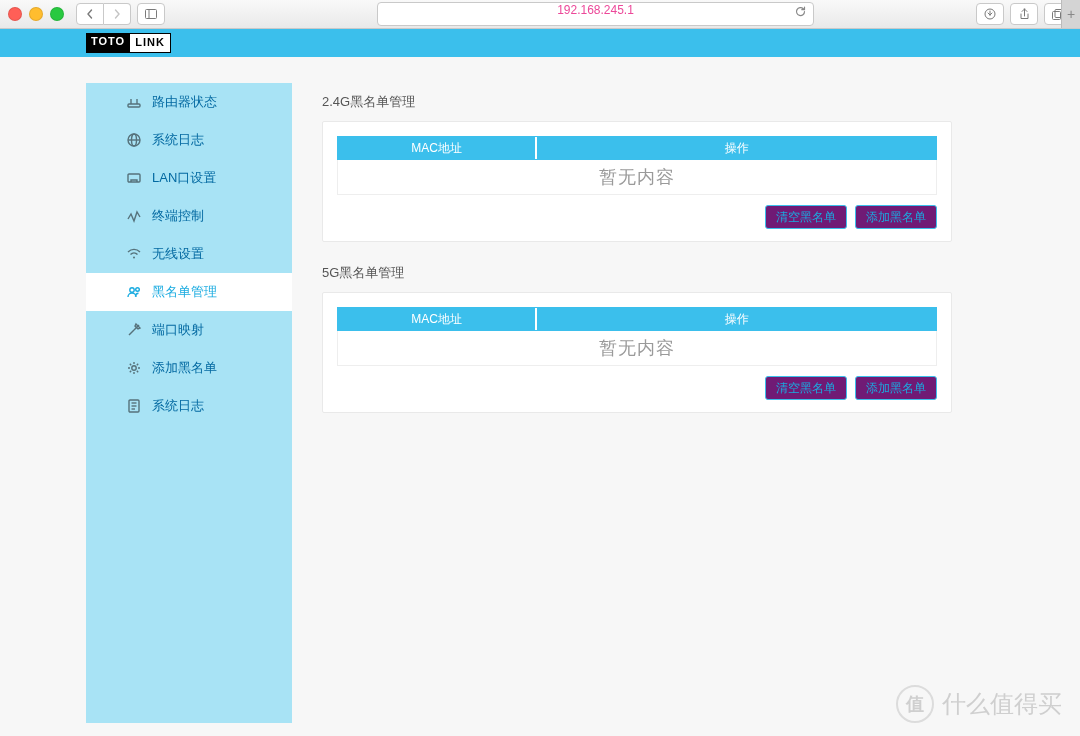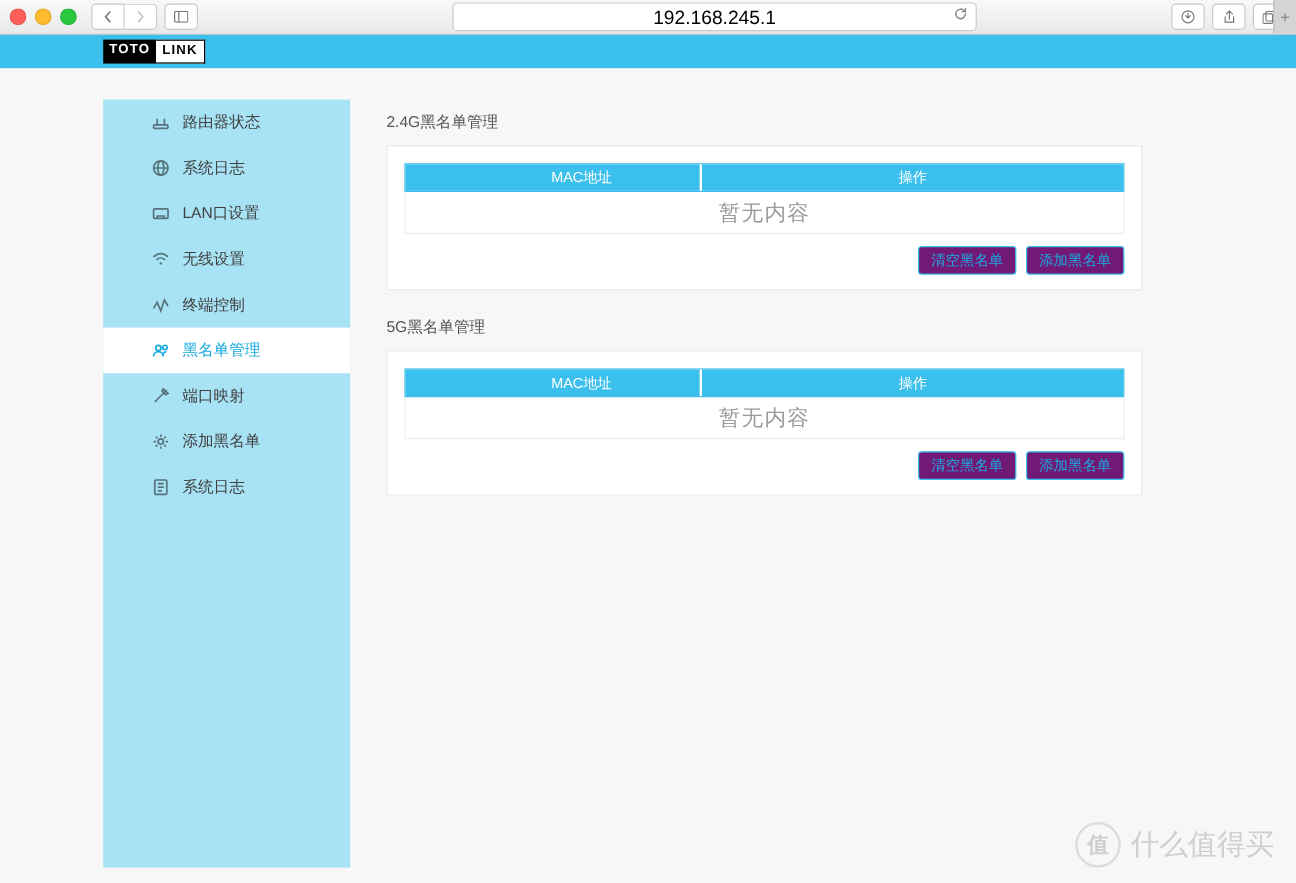--- a/index.html
+++ b/index.html
@@ -46,25 +46,25 @@
   .nav-pair .chrome-btn:first-child{ border-top-right-radius:0;border-bottom-right-radius:0; width:26px;}
   .nav-pair .chrome-btn:last-child{ border-top-left-radius:0;border-bottom-left-radius:0; border-left:none; width:26px;}
   .sq-btn { width:26px; }
   .url-bar {
     flex:1;
     height:22px;
     border:1px solid #c9c9c9;
     border-radius:4px;
     background:#fff;
     display:flex;
-    align-items:flex-end;
+    align-items:flex-start;
     justify-content:center;
     position:relative;
-    color:#000000;
-    font-size:16px;
+    color:#ec4899;
+    font-size:12px;
   }
   .url-refresh{
     position:absolute; right:6px; top:2px; color:#888; font-size:13px;
   }
   .right-tools { display:flex; gap:6px; }
   .tab-strip{
     position:absolute; right:0; top:0; width:18px; height:28px;
     background:#d4d4d4; border-left:1px solid #bbb;
     display:flex;align-items:center;justify-content:center;
     color:#888;font-size:14px;
@@ -114,21 +114,21 @@
   .sidebar{
     width:206px;
     background:#a8e3f5;
   }
   .side-item{
     height:38px;
     display:flex;
     align-items:center;
     padding-left:40px;
     gap:10px;
-    color:#404040;
+    color:#0369a1;
     font-size:13px;
     cursor:pointer;
   }
   .side-item.active{
     background:#ffffff;
     color:#1aabe0;
     align-items:center;
   }
   .side-icon{
     width:16px;height:16px; display:inline-flex;align-items:center;justify-content:center;
@@ -158,21 +158,21 @@
     display:flex;
     height:22px;
     font-size:12px;
     color:#fff;
     border:1px solid #3bbfec;
   }
   .tbl-head > div{
     background:#3bbfec;
     display:flex;align-items:center;justify-content:center;
   }
-  .col-mac{ width:33%; border-right:2px solid #fff;padding-left:48px;}
+  .col-mac{ width:33%; border-right:2px solid #fff;}
   .col-op{ flex:1;}
   .tbl-empty{
     border:1px solid #eeeeee;
     border-top:none;
     height:34px;
     display:flex;align-items:center;justify-content:center;
     color:#9a9a9a;
     font-size:18px;
     letter-spacing:1px;
   }
@@ -314,35 +314,35 @@
               <rect x="2" y="4" width="12" height="8" rx="1"></rect>
               <path d="M5 12v-2h6v2"></path>
             </svg>
         </span>
         <span>LAN口设置</span>
       </div>
 
       <div class="side-item">
         <span class="side-icon">
           <svg width="16" height="16" viewBox="0 0 16 16">
+              <path d="M2 11l3-5 3 7 3-9 3 5"></path>
+            </svg>
+        </span>
+        <span>终端控制</span>
+      </div>
+
+      <div class="side-item">
+        <span class="side-icon">
+          <svg width="16" height="16" viewBox="0 0 16 16">
               <path d="M2 6c3.5-3.5 8.5-3.5 12 0"></path>
               <path d="M4.5 8.5c2-2 5-2 7 0"></path>
               <circle cx="8" cy="11.5" r="1" fill="#56727b" stroke="none"></circle>
             </svg>
         </span>
         <span>无线设置</span>
-      </div>
-
-      <div class="side-item">
-        <span class="side-icon">
-          <svg width="16" height="16" viewBox="0 0 16 16">
-              <path d="M2 11l3-5 3 7 3-9 3 5"></path>
-            </svg>
-        </span>
-        <span>终端控制</span>
       </div>
 
       <div class="side-item active">
         <span class="side-icon">
           <svg width="16" height="16" viewBox="0 0 16 16">
               <circle cx="6" cy="6" r="2.2"></circle>
               <path d="M2 13c0-2.2 1.8-4 4-4s4 1.8 4 4"></path>
               <circle cx="11.5" cy="5.5" r="1.8"></circle>
               <path d="M9.5 12.5c0-1.8 1.3-3.2 3-3.2"></path>
             </svg>

